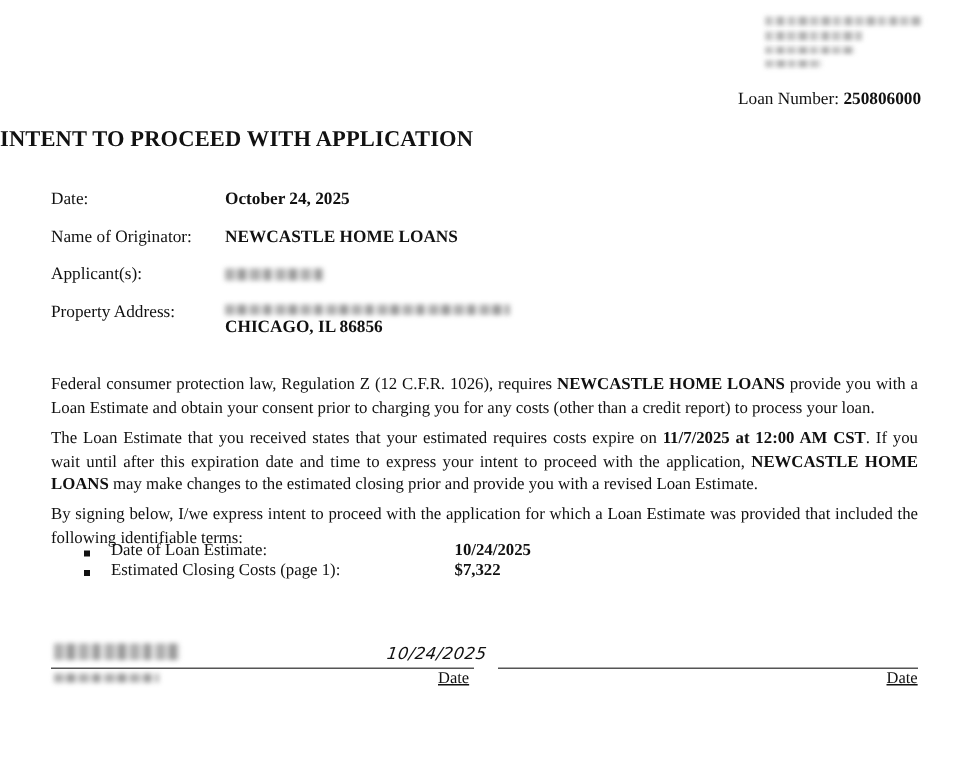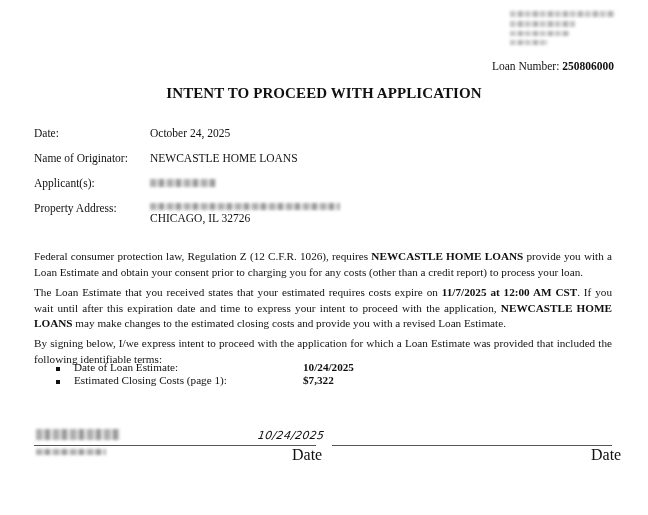--- a/index.html
+++ b/index.html
@@ -3,30 +3,30 @@
 <meta charset="utf-8">
 <style>
   html, body { margin:0; padding:0; background:#ffffff; }
   body { width:648px; height:515px; position:relative; overflow:hidden;
          font-family:"Liberation Serif", "DejaVu Serif", serif; color:#111; }
   .abs { position:absolute; }
   .blur { filter: blur(1.6px); background: repeating-linear-gradient(90deg,#9a9a9a 0 6px,#d4d4d4 6px 9px,#7f7f7f 9px 14px,#e2e2e2 14px 17px); opacity:0.8; }
   .hdr-blur { filter: blur(1.4px); background: repeating-linear-gradient(90deg,#bdbdbd 0 5px,#e4e4e4 5px 8px,#a9a9a9 8px 13px,#ececec 13px 15px); opacity:0.9; }
   .loan-num { right:34px; top:60px; font-size:11.5px; }
   .loan-num b { font-weight:bold; }
-  .title { left:0; right:0; top:85px; text-align:center; font-size:15px; font-weight:bold; letter-spacing:0.1px; }
+  .title { left:0; right:0; top:85px; font-size:15px; font-weight:bold; letter-spacing:0.1px; }
   .lbl { left:34px; font-size:11.5px; }
-  .val { left:150px; font-size:11.5px; font-weight:normal; }
+  .val { left:150px; font-size:11.5px; font-weight:bold; }
   .para { left:34px; width:578px; font-size:11.2px; line-height:15.5px; text-align:justify; }
   .para b { font-weight:bold; }
   .bullet { font-size:11.2px;text-align:center; }
   .bullet-dot { width:4px; height:4px; background:#111; }
   .sig-line { height:1px; background:#555; }
   .sig-date { font-family:"DejaVu Sans", sans-serif; font-style:italic; font-size:11px; letter-spacing:0.3px; transform:skewX(-8deg); }
-  .small { font-size:16px; }
+  .small { font-size:11px;text-decoration:underline; }
 </style>
 </head>
 <body>
 
 <div class="abs hdr-blur" style="left:510px;top:11px;width:105px;height:6px;"></div>
 <div class="abs hdr-blur" style="left:510px;top:21px;width:65px;height:6px;"></div>
 <div class="abs hdr-blur" style="left:510px;top:31px;width:60px;height:5px;"></div>
 <div class="abs hdr-blur" style="left:510px;top:40px;width:38px;height:5px;"></div>
 
 <div class="abs loan-num">
@@ -40,28 +40,28 @@
 <div class="abs val" style="top:127px">October 24, 2025</div>
 
 <div class="abs lbl" style="top:152px">Name of Originator:</div>
 <div class="abs val" style="top:152px">NEWCASTLE HOME LOANS</div>
 
 <div class="abs lbl" style="top:177px">Applicant(s):</div>
 <div class="abs blur" style="left:150px;top:179px;width:66px;height:8px;"></div>
 
 <div class="abs lbl" style="top:202px">Property Address:</div>
 <div class="abs blur" style="left:150px;top:203px;width:190px;height:7px;"></div>
-<div class="abs val" style="top:212px">CHICAGO, IL  32726</div>
+<div class="abs val" style="top:212px">CHICAGO, IL  86856</div>
 
 <div class="abs para" style="top:249px">
   <span>Federal consumer protection law, Regulation Z (12 C.F.R. 1026), requires </span><b>NEWCASTLE HOME LOANS</b><span> provide you with a Loan Estimate and obtain your consent prior to charging you for any costs (other than a credit report) to process your loan.</span>
 </div>
 
 <div class="abs para" style="top:285px">
-  <span>The Loan Estimate that you received states that your estimated requires costs expire on </span><b>11/7/2025 at 12:00 AM CST</b><span>. If you wait until after this expiration date and time to express your intent to proceed with the application, </span><b>NEWCASTLE HOME LOANS</b><span> may make changes to the estimated closing costs and provide you with a revised Loan Estimate.</span>
+  <span>The Loan Estimate that you received states that your estimated requires costs expire on </span><b>11/7/2025 at 12:00 AM CST</b><span>. If you wait until after this expiration date and time to express your intent to proceed with the application, </span><b>NEWCASTLE HOME LOANS</b><span> may make changes to the estimated closing prior and provide you with a revised Loan Estimate.</span>
 </div>
 
 <div class="abs para" style="top:336px">By signing below, I/we express intent to proceed with the application for which a Loan Estimate was provided that included the following identifiable terms:</div>
 
 <div class="abs bullet-dot" style="left:56px;top:367px"></div>
 <div class="abs bullet" style="left:74px;top:361px">Date of Loan Estimate:</div>
 <div class="abs bullet" style="left:303px;top:361px;font-weight:bold">10/24/2025</div>
 
 <div class="abs bullet-dot" style="left:56px;top:380px"></div>
 <div class="abs bullet" style="left:74px;top:374px">Estimated Closing Costs (page 1):</div>

